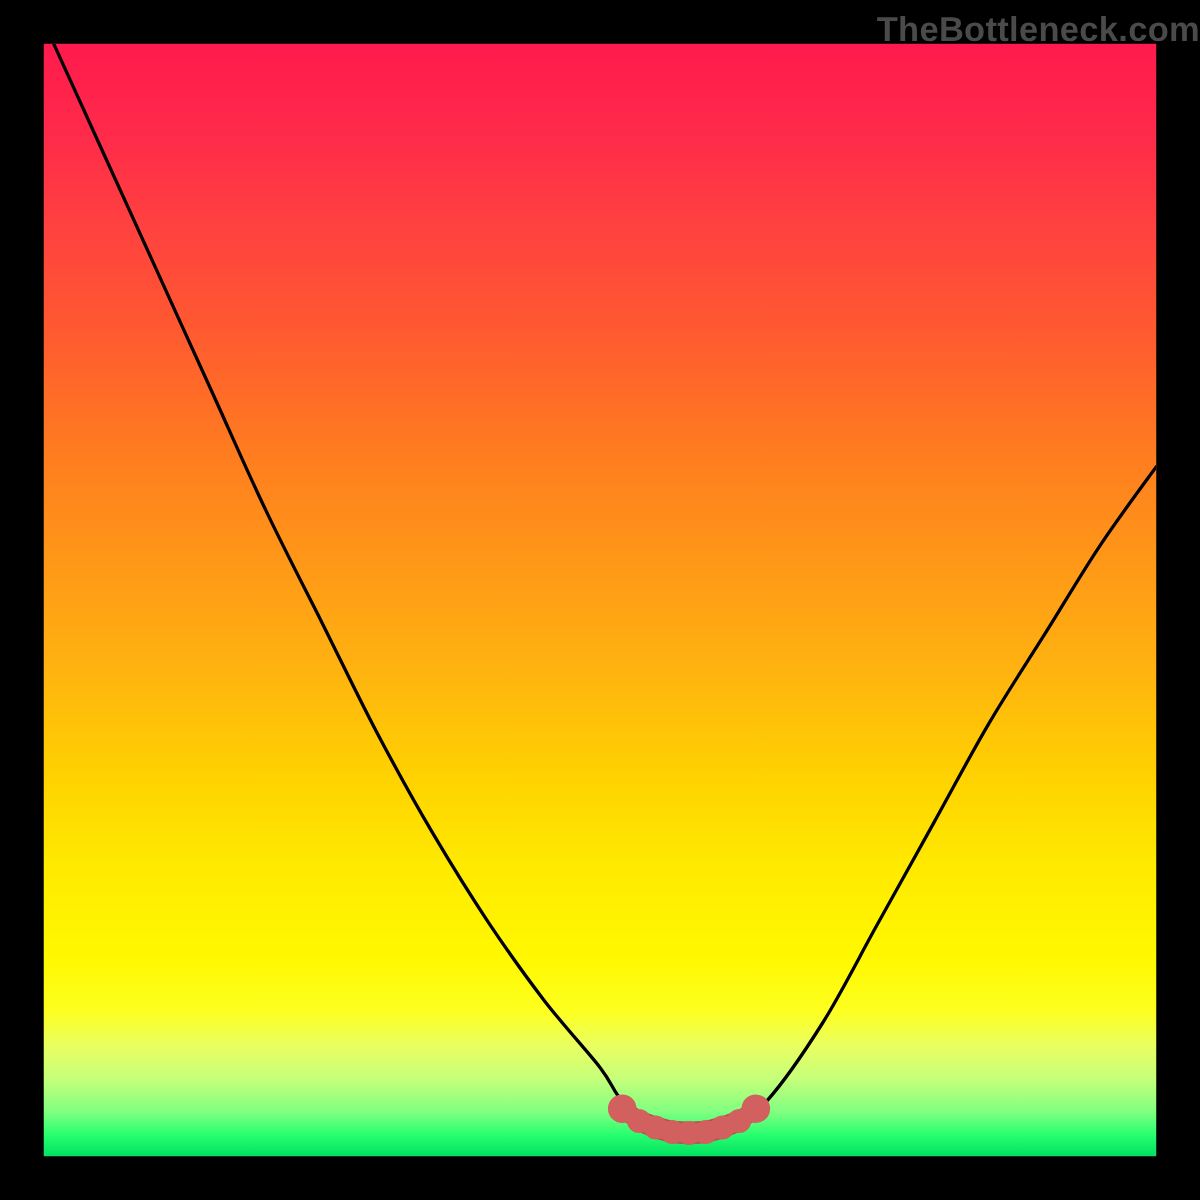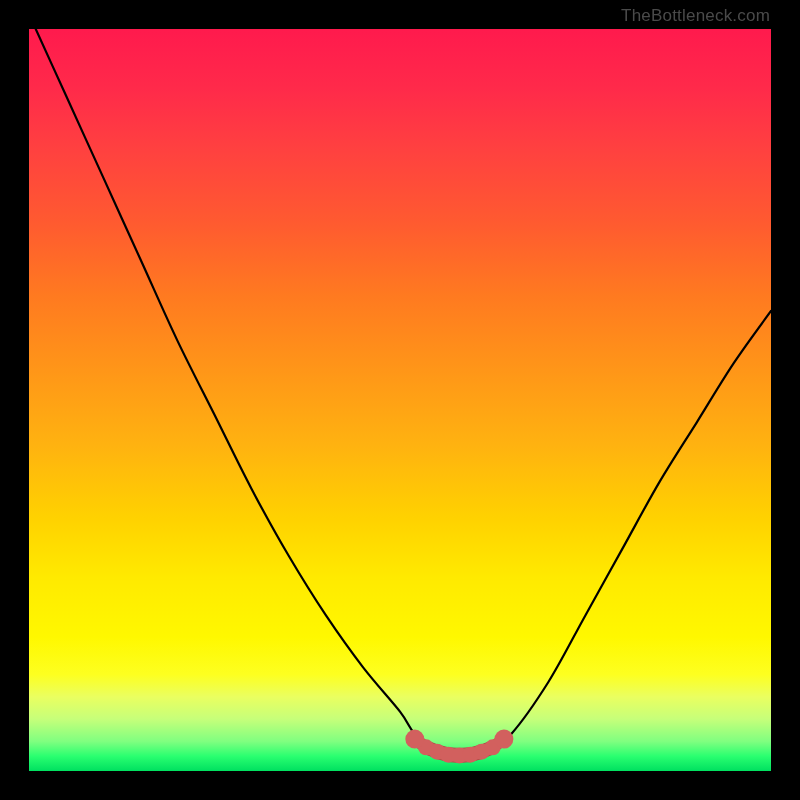--- a/index.html
+++ b/index.html
@@ -56,24 +56,24 @@
   .svg-layer {
     position: absolute;
     left: 0;
     top: 0;
     width: 742px;
     height: 742px;
   }
   .watermark {
     position: absolute;
     top: 6px;
-    right: 30px;
+    right: 0;
     color: #4a4a4a;
-    font-size: 17px;
-    font-weight: 400;
+    font-size: 23px;
+    font-weight: 700;
     letter-spacing: 0.2px;
   }
 </style>
 </head>
 <body>
 
 <div class="frame">
 
   <div class="plot">
 

